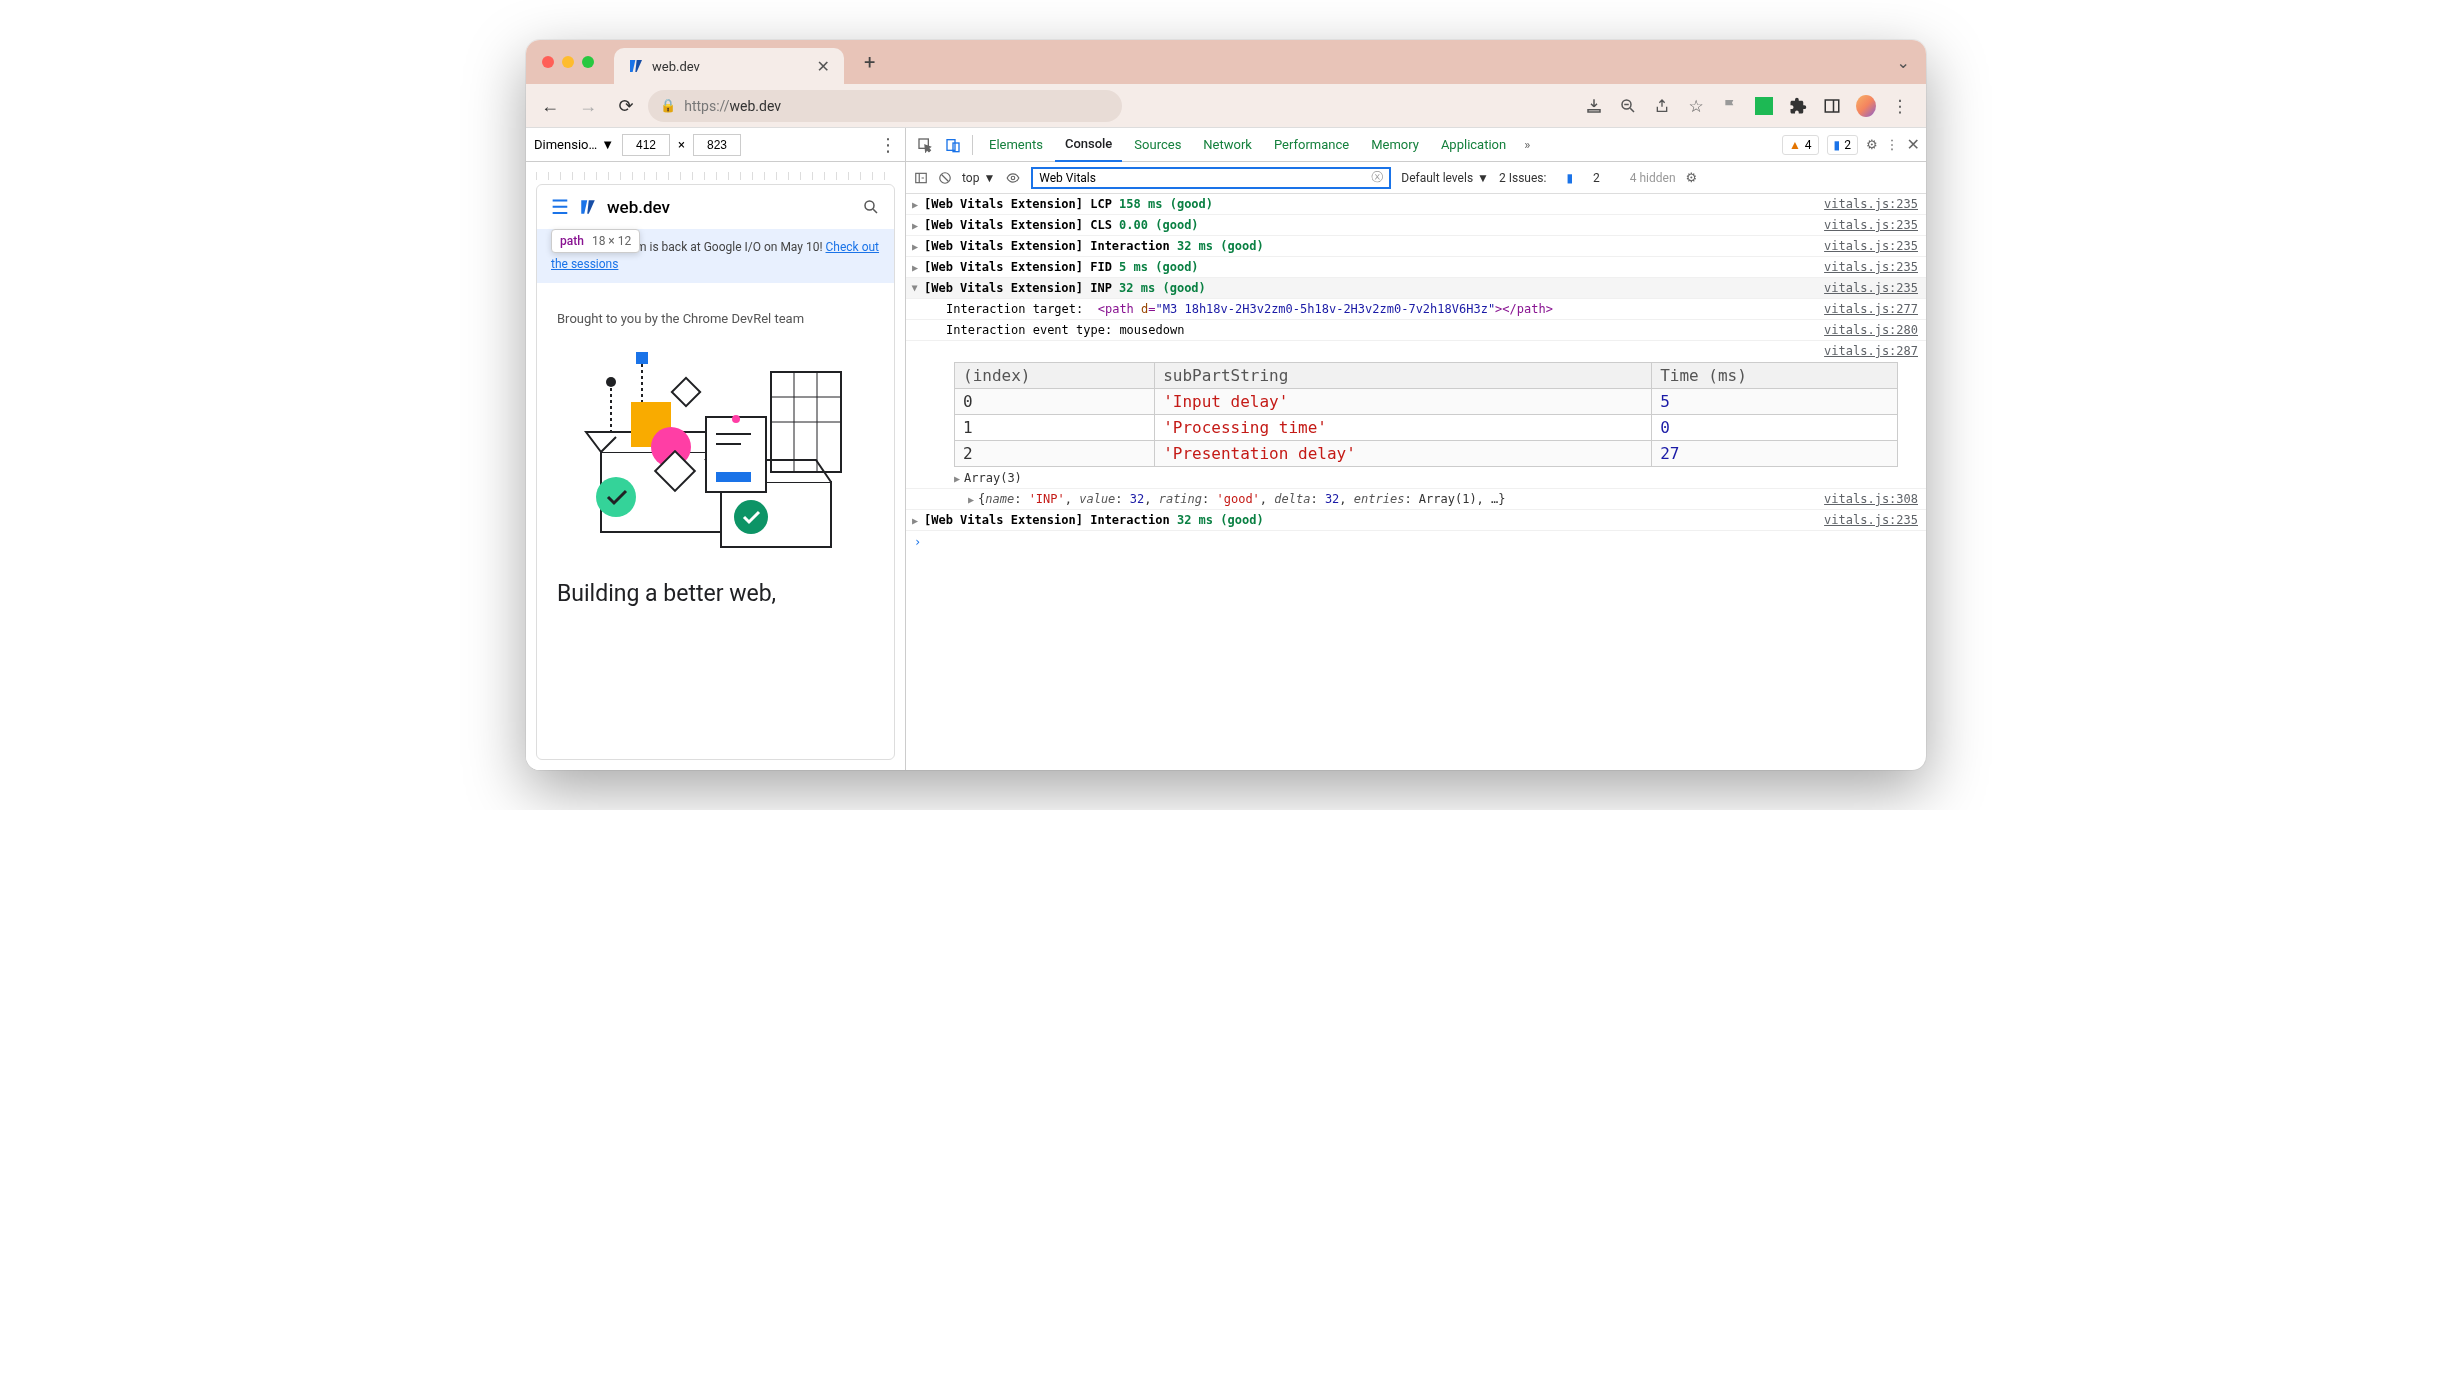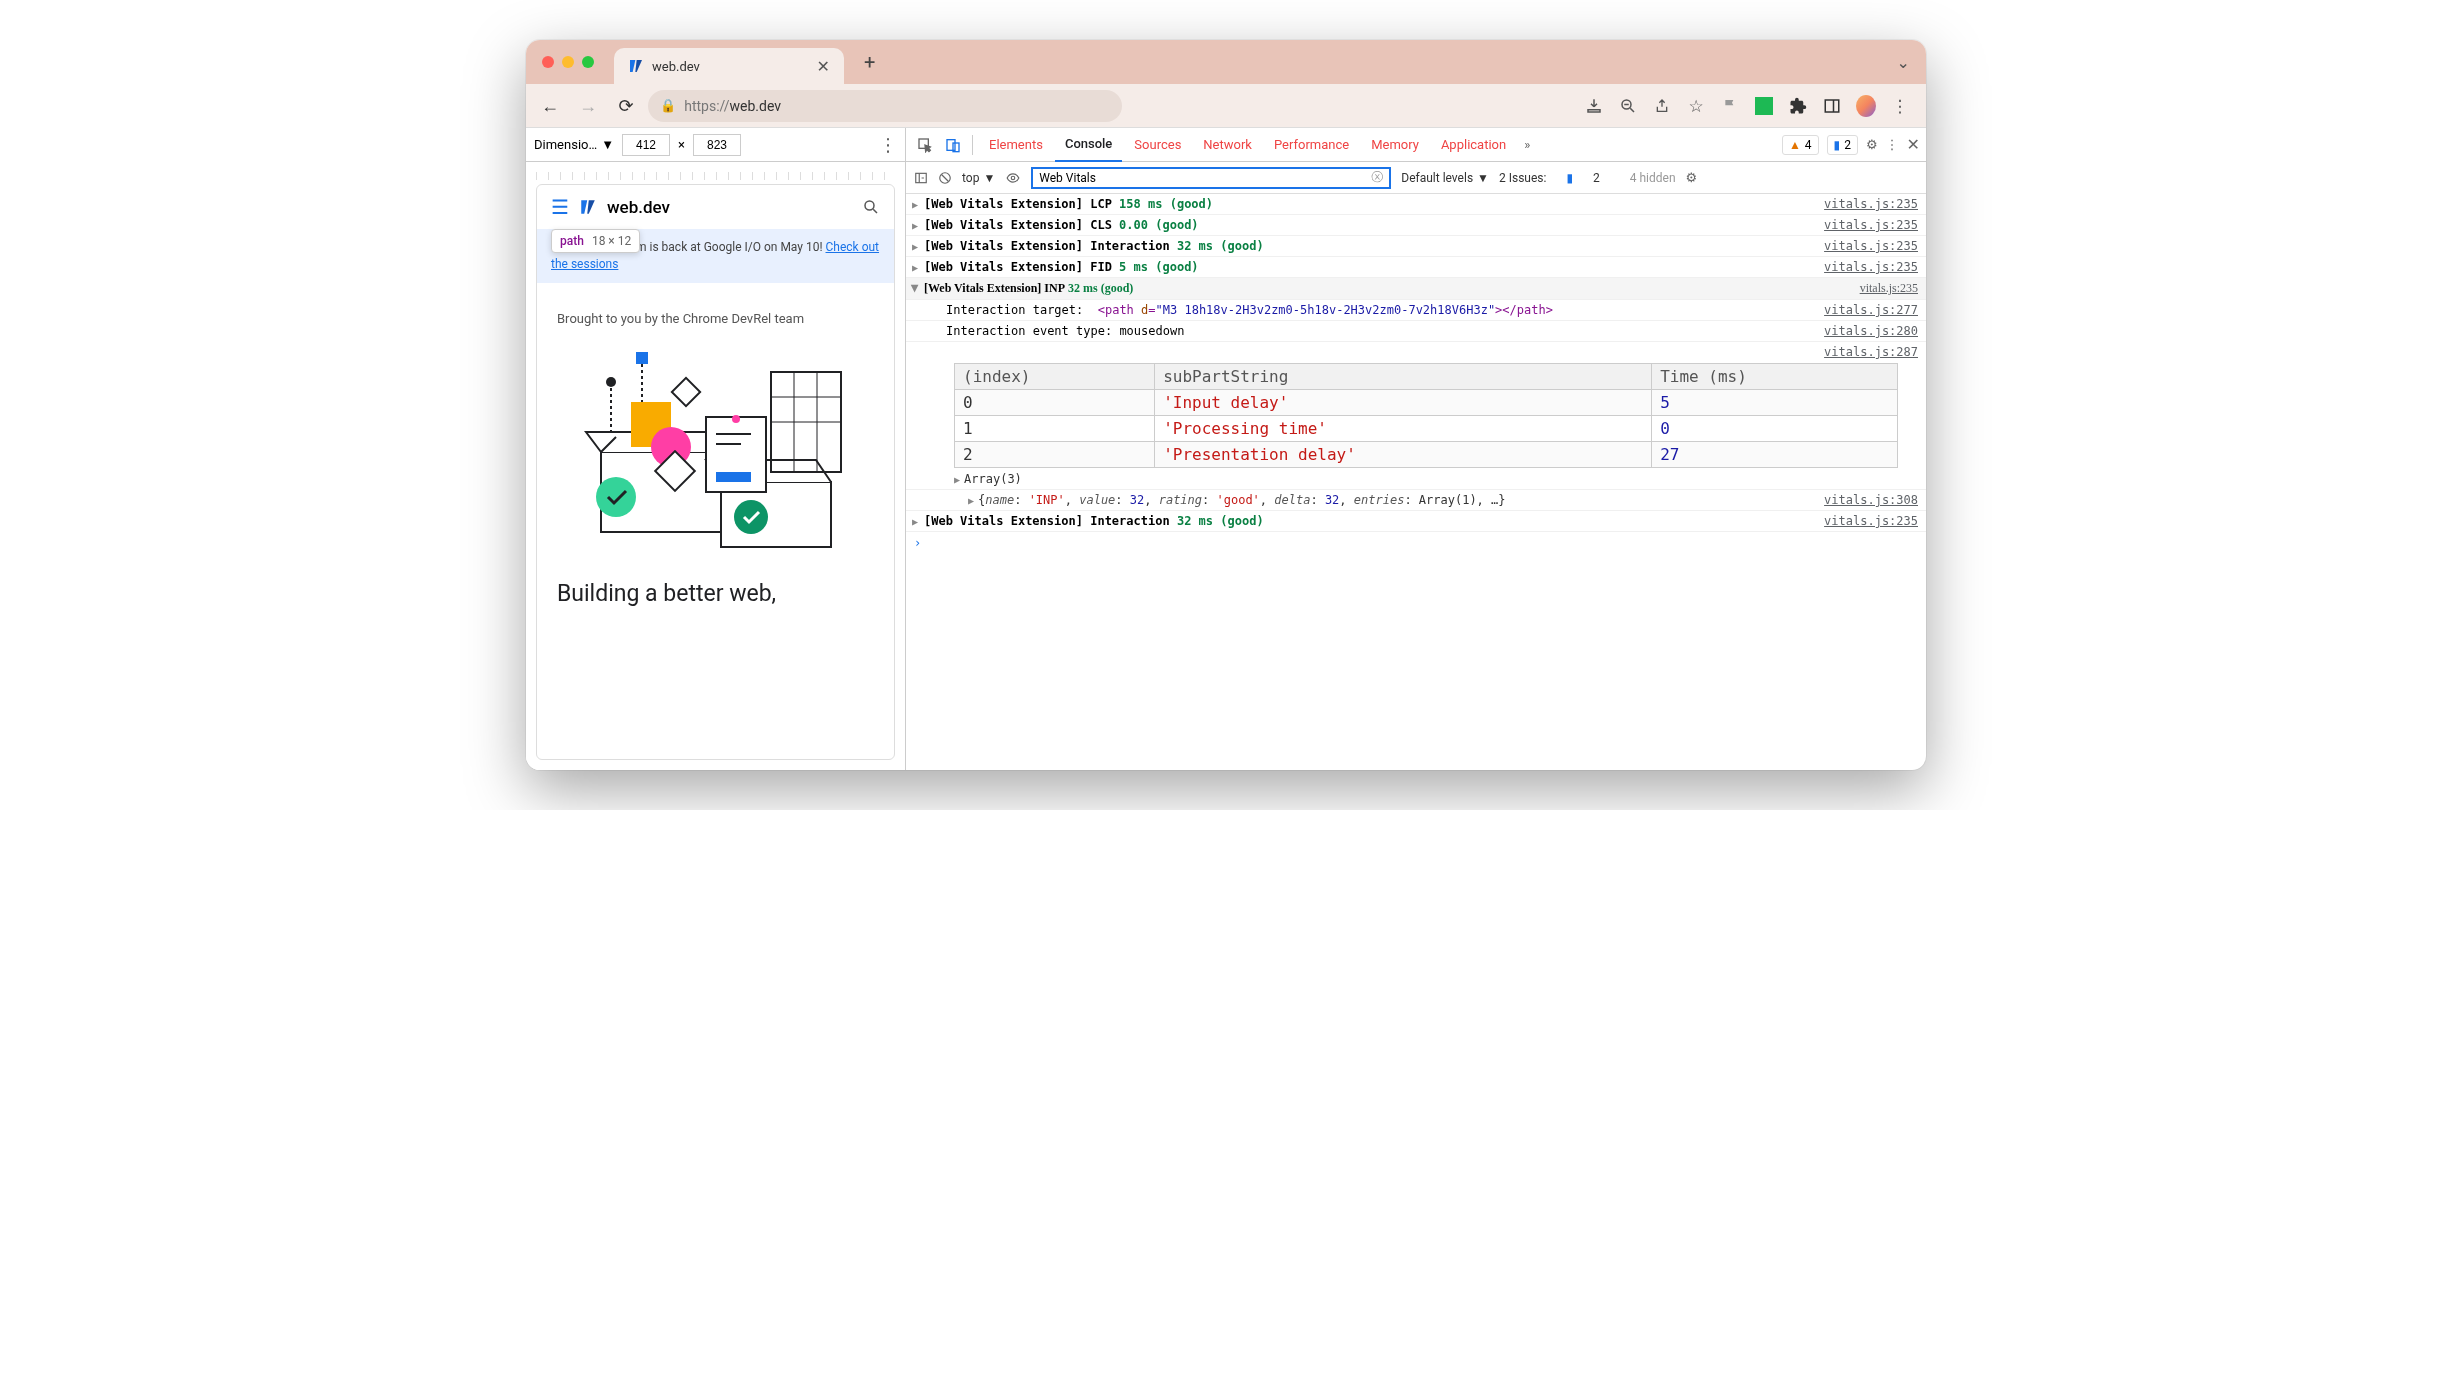--- a/index.html
+++ b/index.html
@@ -56,42 +56,42 @@
 .prev-sub { font-size: 13px; color: #555; margin-bottom: 16px; }
 .prev-illus { height: 210px; display: flex; align-items: center; justify-content: center; }
 .prev-head { font-size: 23px; font-weight: 400; padding: 0 20px; color: #202124; }
 
 
 .right { flex: 1; display: flex; flex-direction: column; font-size: 13px; }
 .dt-tabs { height: 34px; border-bottom: 1px solid #ccc; display: flex; align-items: center; padding: 0 6px; gap: 2px; }
 .dt-tool { width: 26px; height: 26px; display: flex; align-items: center; justify-content: center; color: #666; cursor: pointer; }
 .dt-tool.active { color: #1a73e8; }
 .dt-sep { width: 1px; height: 20px; background: #ccc; margin: 0 4px; }
-.dt-tab { padding: 0 10px; height: 34px; display: flex; align-items: center; color: #ef4444; cursor: pointer; }
+.dt-tab { padding: 0 10px; height: 34px; display: flex; align-items: center; color: #15803d; cursor: pointer; }
 .dt-tab.active { color: #202124; border-bottom: 2px solid #1a73e8; font-weight: 500; text-align: center; }
 .dt-more { color: #666; padding: 0 6px; cursor: pointer; }
 .dt-right { margin-left: auto; display: flex; align-items: center; gap: 8px; }
 .badge { display: flex; align-items: center; gap: 4px; font-size: 12px; padding: 2px 6px; border: 1px solid #ddd; border-radius: 3px; }
 .badge .warn { color: #e37400; }
 .badge .info { color: #1a73e8; }
 .dt-gear { color: #666; cursor: pointer; }
 .dt-close { color: #666; cursor: pointer; font-size: 16px; }
 
 .console-bar { height: 32px; border-bottom: 1px solid #ddd; display: flex; align-items: center; padding: 0 8px; gap: 10px; }
 .cb-btn { color: #666; cursor: pointer; }
 .cb-ctx { display: flex; align-items: center; gap: 4px; color: #333; font-size: 12px; }
 .cb-filter { flex: 0 0 360px; border: 2px solid #1a73e8; height: 22px; padding: 0 6px; font-size: 12px; display: flex; align-items: center; justify-content: space-between; }
 .cb-filter span.clear { color: #999; cursor: pointer; }
 .cb-levels { font-size: 12px; color: #333; display: flex; align-items: center; gap: 4px; }
 .cb-issues { font-size: 12px; color: #333; display: flex; align-items: center; gap: 20px; text-align: right; }
 .cb-hidden { font-size: 12px; color: #999; margin-left: 20px; }
 
 .console-body { flex: 1; overflow: auto; font-family: Menlo, Consolas, monospace; font-size: 12px; }
 .log { display: flex; padding: 3px 8px 3px 18px; position: relative; border-bottom: 1px solid #f0f0f0; }
-.log.exp { background: #f5f5f5; font-family: Liberation Serif, serif; }
+.log.exp { background: #f5f5f5; }
 .log .arrow { position: absolute; left: 6px; top: 5px; color: #888; font-size: 10px; cursor: pointer; }
 .log.expanded .arrow { transform: rotate(90deg); }
 .log-msg { flex: 1; }
 .log-src { color: #5f6368; text-decoration: underline; cursor: pointer; white-space: nowrap; margin-left: 12px; }
 .pfx { font-weight: bold; }
 .good { color: #0a8043; font-weight: bold; }
 .nested { padding-left: 40px; }
 .tagsyntax { color: #881391; }
 .attrname { color: #994500; }
 .attrval { color: #1a1aa6; }

